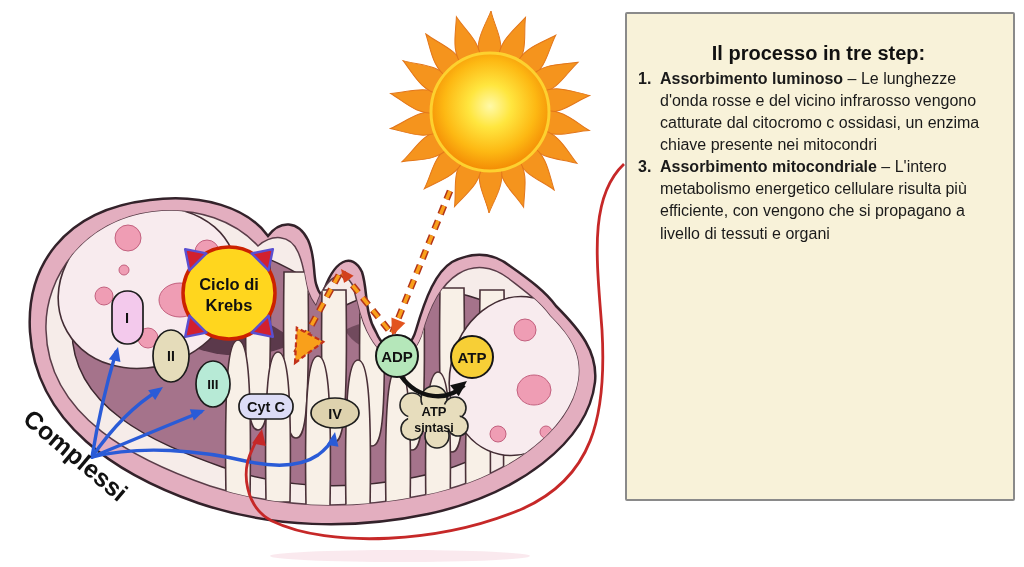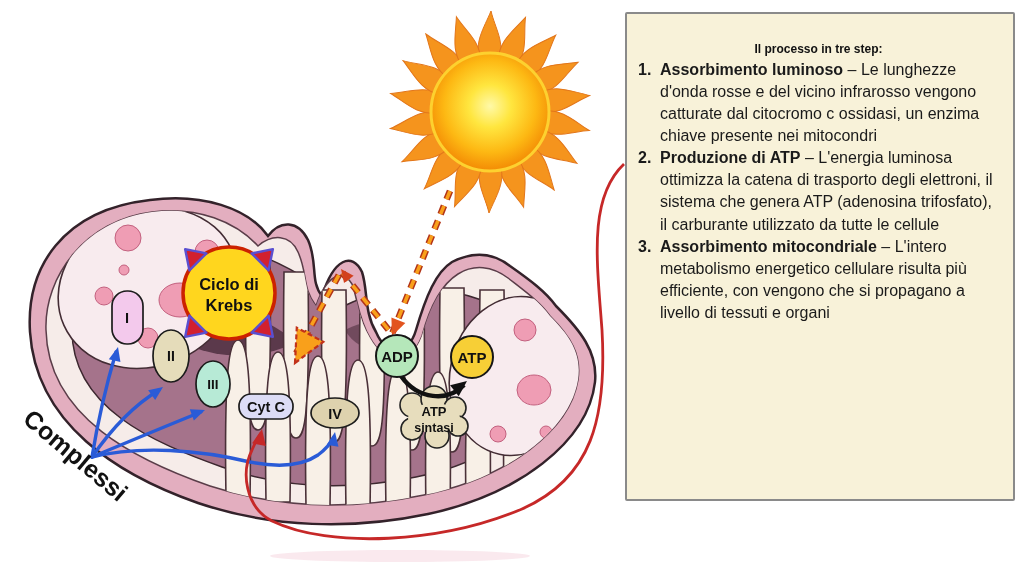--- a/index.html
+++ b/index.html
@@ -10,21 +10,21 @@
   .stage svg{position:absolute;left:0;top:0;}
   .info-panel{
     position:absolute;left:625px;top:12px;width:390px;height:489px;box-sizing:border-box;
     background:#f8f2d9;border:2px solid #8a8a8a;border-radius:2px;
     padding:15px 14px 0 11px;
   }
   .panel-title{
     text-align:center;font-weight:bold;font-size:19.5px;line-height:1.35;letter-spacing:.2px;color:#111;
   }
   .panel-subtitle{
-    text-align:center;font-weight:bold;font-size:12px;margin-top:13px;color:#111;
+    text-align:center;font-weight:bold;font-size:20px;margin-top:13px;color:#111;
   }
   .steps{margin:3px 0 0 0;padding:0;list-style:none;font-size:16px;line-height:1.38;color:#1a1a1a;}
   .steps li{padding-left:22px;text-indent:-22px;}
   .step-num{display:inline-block;width:22px;font-weight:bold;text-indent:0;}
   .steps b{font-weight:bold;}
   svg text{font-family:"Liberation Sans", sans-serif;}
 </style>
 </head>
 <body>
 
@@ -210,21 +210,18 @@
     <text transform="translate(70,462) rotate(40)" text-anchor="middle" font-size="25" font-weight="bold" fill="#111">Complessi</text>
   </svg>
 
   <div class="info-panel">
     <div class="panel-subtitle">Il processo in tre step:</div>
     <ol class="steps">
       <li>
         <span class="step-num">1.</span><b>Assorbimento luminoso</b><span> – Le lunghezze d'onda rosse e del vicino infrarosso vengono catturate dal citocromo c ossidasi, un enzima chiave presente nei mitocondri</span>
       </li>
       <li>
-        <span class="step-num">2.</span><b>Produzione di ATP</b><span> – L'energia luminosa ottimizza la catena di trasporto degli elettroni, il sistema che genera ATP (adenosina trifosfato), il carburante utilizzato da tutte le cellule</span>
-      </li>
-      <li>
         <span class="step-num">3.</span><b>Assorbimento mitocondriale</b><span> – L'intero metabolismo energetico cellulare risulta più efficiente, con vengono che si propagano a livello di tessuti e organi</span>
       </li>
     </ol>
   </div>
 
 </div>
 
 </body></html>

